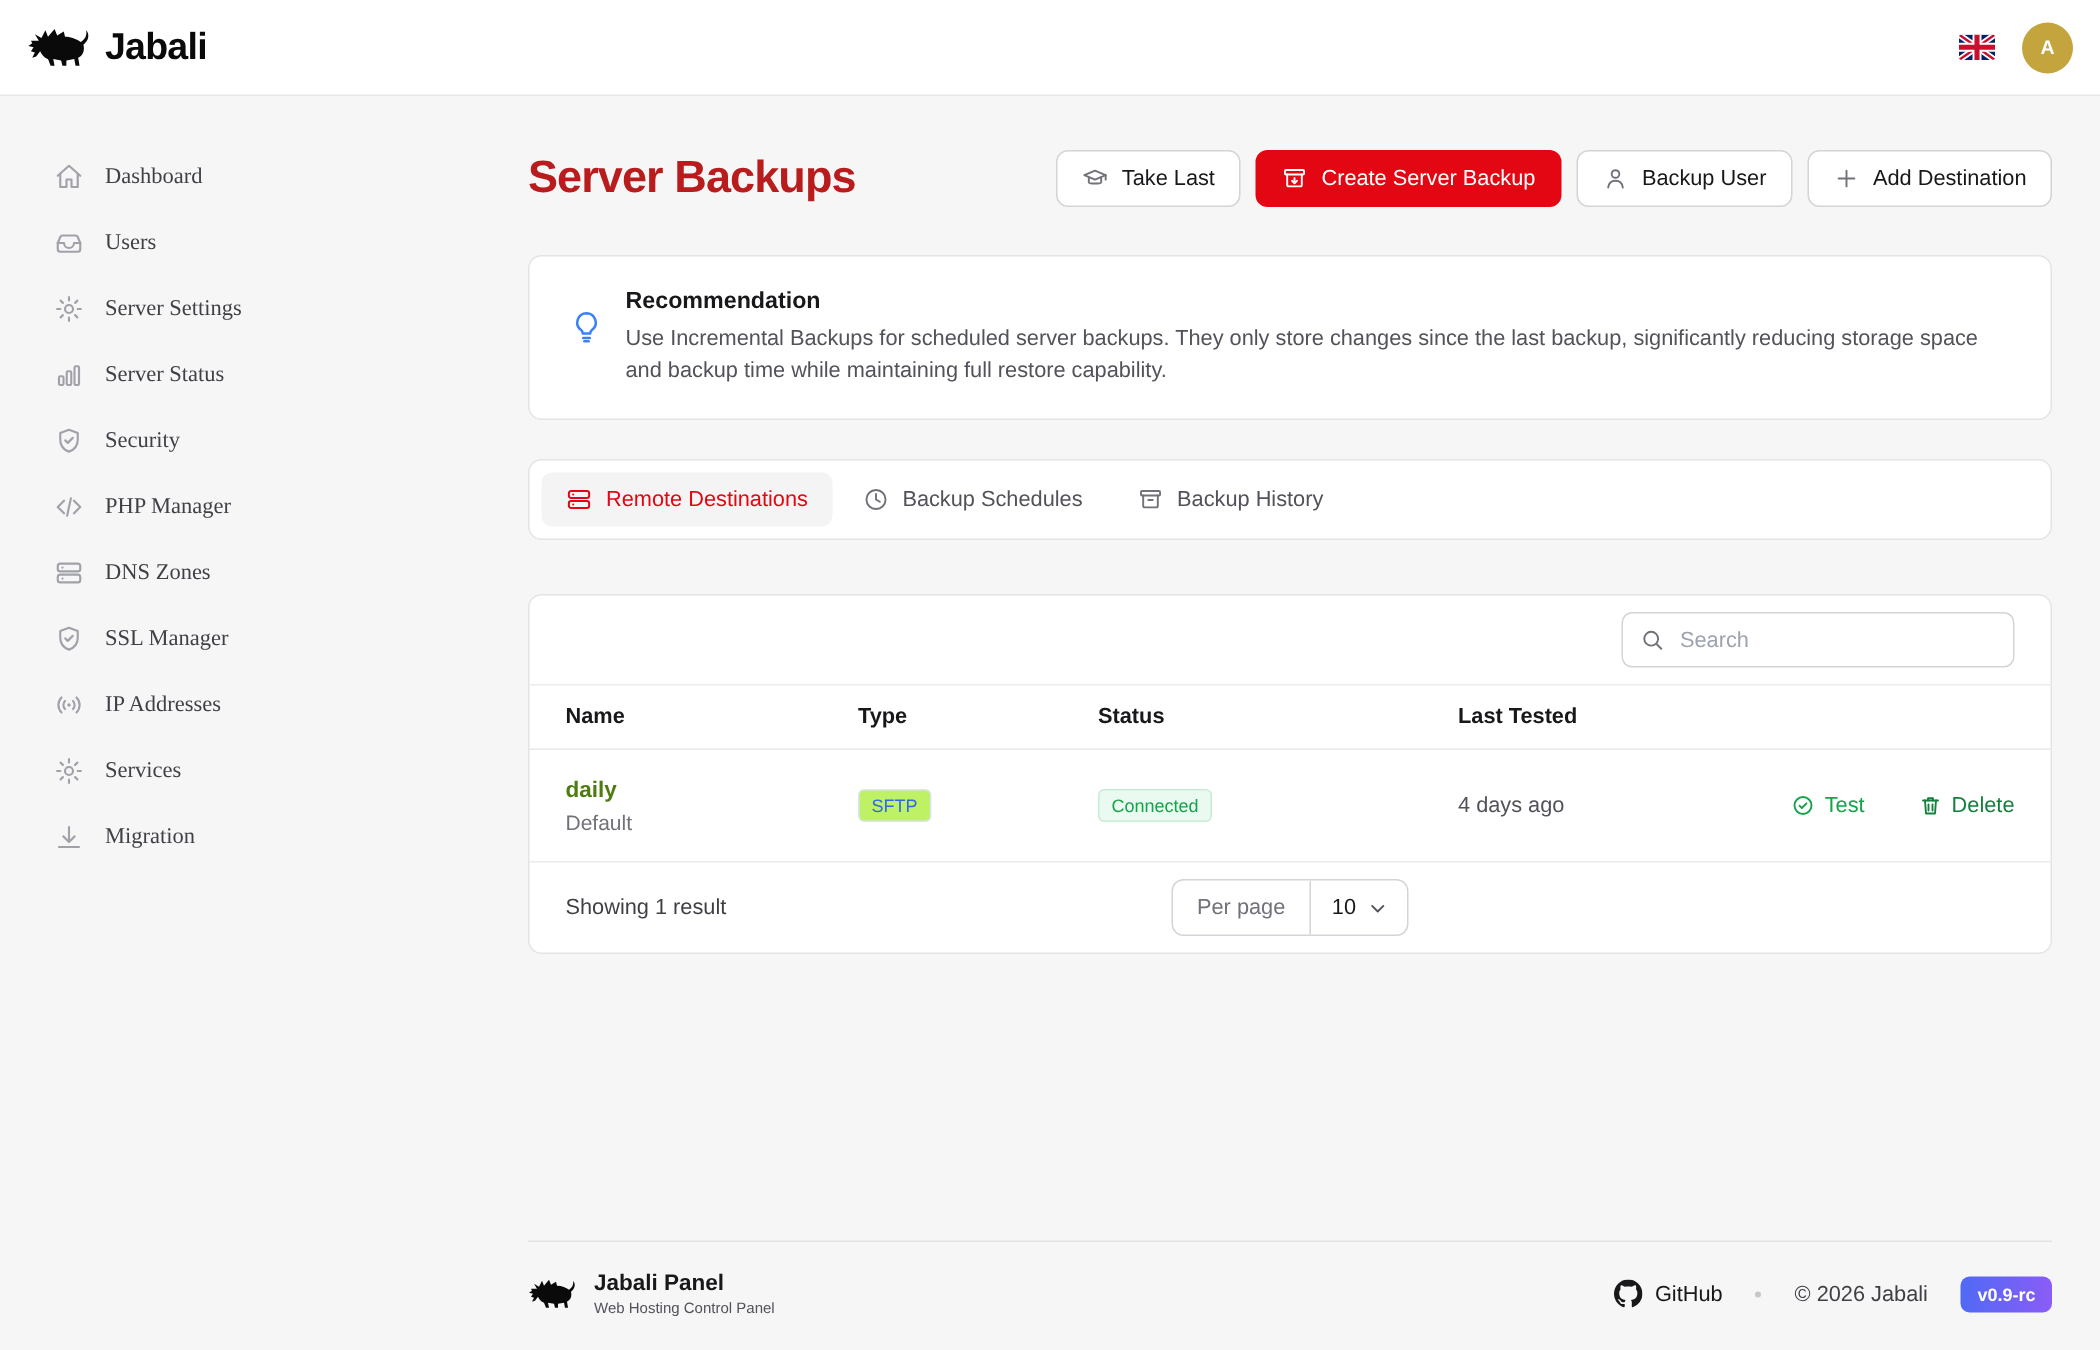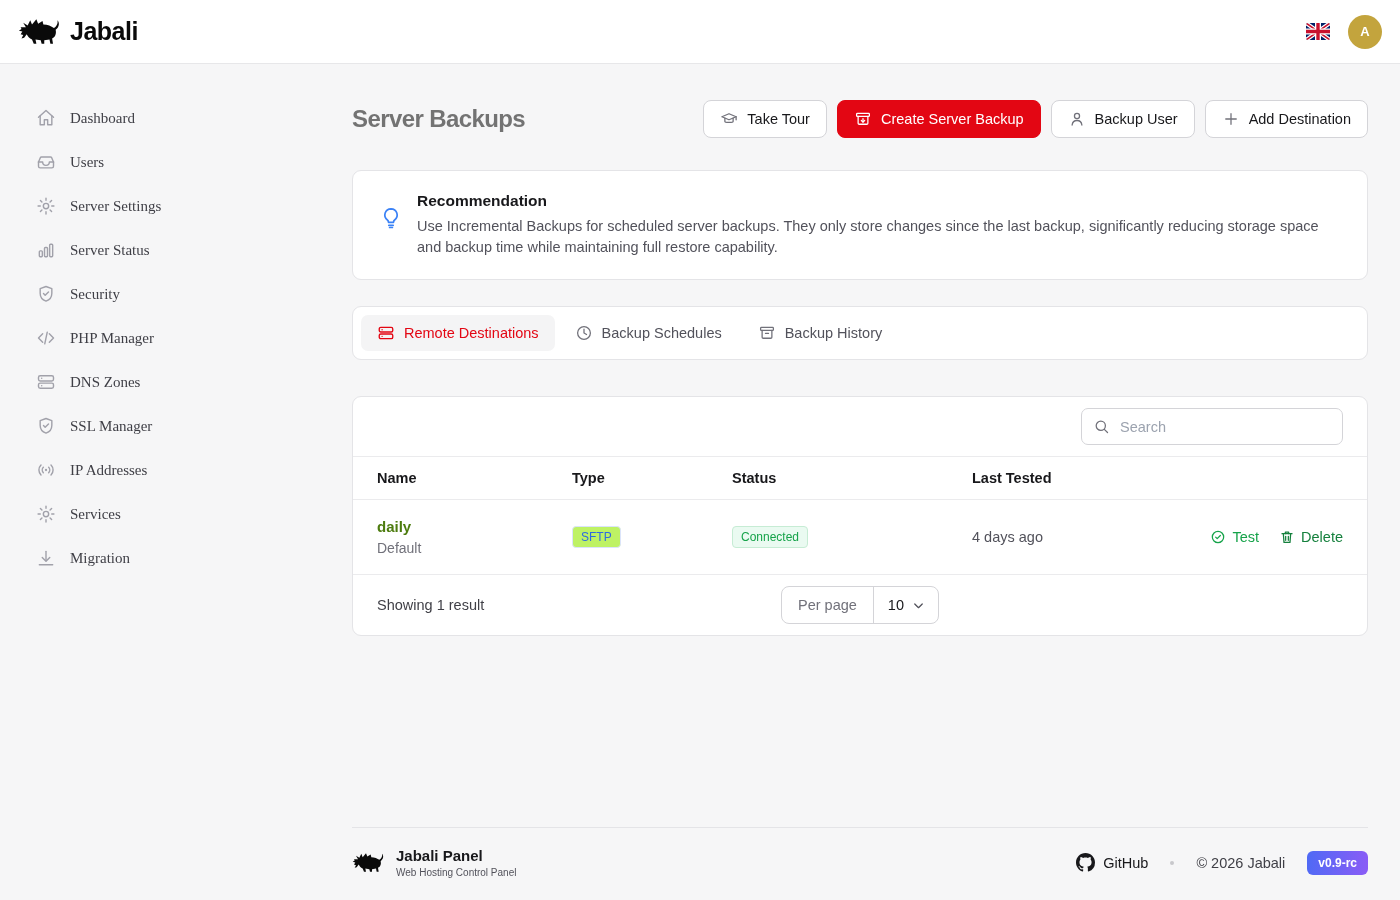--- a/index.html
+++ b/index.html
@@ -36,21 +36,21 @@
   }
   .side-item .ic { color:#a1a1aa; width:20px; height:20px; }
   .side-item.active { background:#e9e9eb; color:#e30613; font-weight:500; }
   .side-item.active .ic { color:#e30613; }
 
   .main { flex:1; display:flex; flex-direction:column; padding:0 32px 0 48px; min-width:0; }
   .page-content { flex:1; }
 
   
   .page-head { display:flex; align-items:center; justify-content:space-between; margin-top:36px; }
-  .page-title { font-size:24px; font-weight:800; letter-spacing:-0.6px; color:#737373; }
+  .page-title { font-size:30px; font-weight:800; letter-spacing:-0.6px; color:#b91c1c; }
   .actions { display:flex; gap:10px; }
   .btn {
     height:38px; display:inline-flex; align-items:center; gap:9px;
     padding:0 16px; border-radius:8px; border:1px solid #d4d4d8;
     background:#fff; font-size:14.5px; font-weight:500; color:#18181b;
     cursor:pointer; font-family:inherit;
   }
   .btn .ic { color:#71717a; }
   .btn.primary { background:#e30613; border-color:#e30613; color:#fff; }
   .btn.primary .ic { color:#fff; }
@@ -93,21 +93,21 @@
   tbody td { padding:18px 24px; vertical-align:middle; }
   .row-name { font-size:15px; font-weight:700; color:#4d7c0f; }
   .row-sub { font-size:14px; color:#71717a; margin-top:5px; }
   .badge {
     display:inline-block; font-size:12px; font-weight:500;
     padding:3px 8px; border-radius:4px; border:1px solid transparent;
   }
   .badge.type { background:#bef264; border-color:#dbe4fa; color:#2f6bdf; }
   .badge.ok   { background:#eafaf1; border-color:#c6ecd4; color:#16a34a; }
   .muted { font-size:14.5px; color:#52525b; }
-  .row-actions { display:flex; justify-content:flex-end; align-items:center; gap:20px; }
+  .row-actions { display:flex; justify-content:flex-end; align-items:center; gap:36px; }
   .link-btn {
     display:inline-flex; align-items:center; gap:6px; font-size:14.5px;
     font-weight:500; cursor:pointer; background:none; border:none; font-family:inherit;
   }
   .link-btn.test { color:#16a34a; }
   .link-btn.delete { color:#15803d; }
 
   .pager-row {
     border-top:1px solid #ebebed; padding:12px 24px; position:relative;
     display:flex; align-items:center; min-height:61px;
@@ -299,21 +299,21 @@
         <h1 class="page-title">Server Backups</h1>
         <div class="actions">
           <button class="btn">
             <span class="ic">
               <svg width="18" height="18" viewBox="0 0 24 24" fill="none" stroke="currentColor" stroke-width="1.7" stroke-linecap="round" stroke-linejoin="round">
                   <path d="M12 5L2.5 9 12 13l9.5-4L12 5z"></path>
                   <path d="M6.5 11v4.3c0 1.6 11 1.6 11 0V11"></path>
                   <path d="M21.5 9v4"></path>
                 </svg>
             </span>
-            <span>Take Tour</span>
+            <span>Take Last</span>
           </button>
           <button class="btn primary">
             <span class="ic">
               <svg width="18" height="18" viewBox="0 0 24 24" fill="none" stroke="currentColor" stroke-width="1.7" stroke-linecap="round" stroke-linejoin="round">
                   <rect x="3.5" y="4.5" width="17" height="4" rx="1"></rect>
                   <path d="M5.5 8.5v9A1.5 1.5 0 0 0 7 19h10a1.5 1.5 0 0 0 1.5-1.5v-9"></path>
                   <path d="M12 11.5v4.5"></path>
                   <path d="M9.8 14l2.2 2.2L14.2 14"></path>
                 </svg>
             </span>

